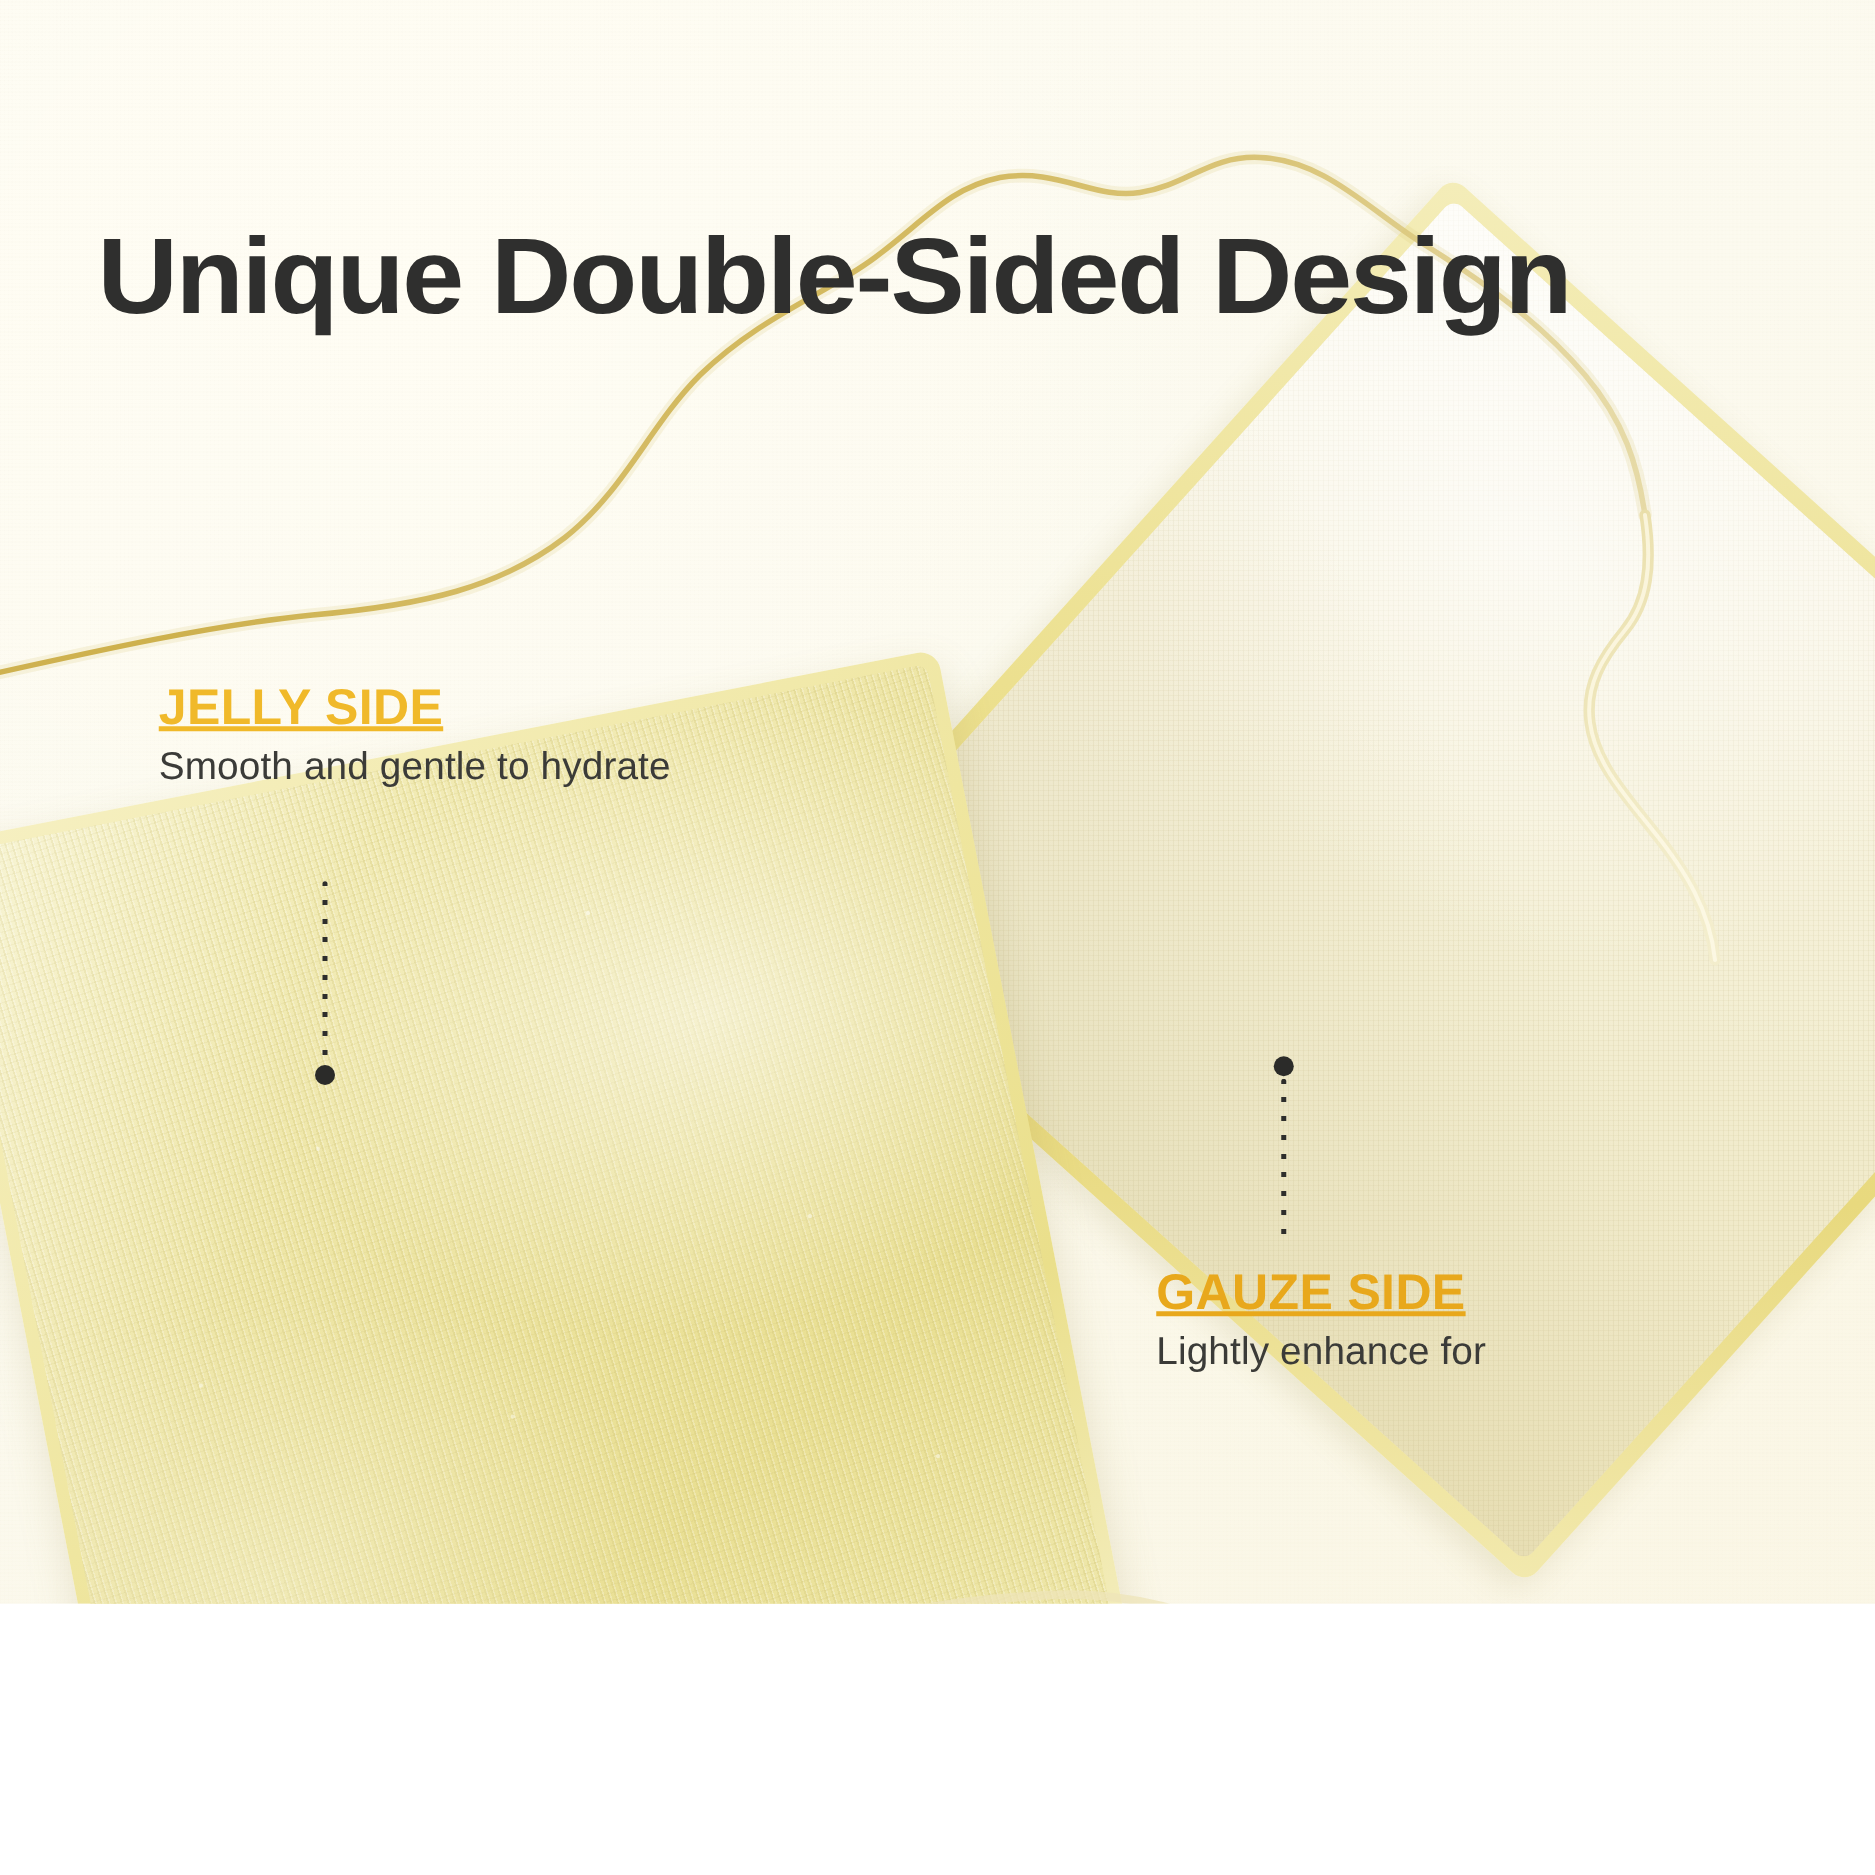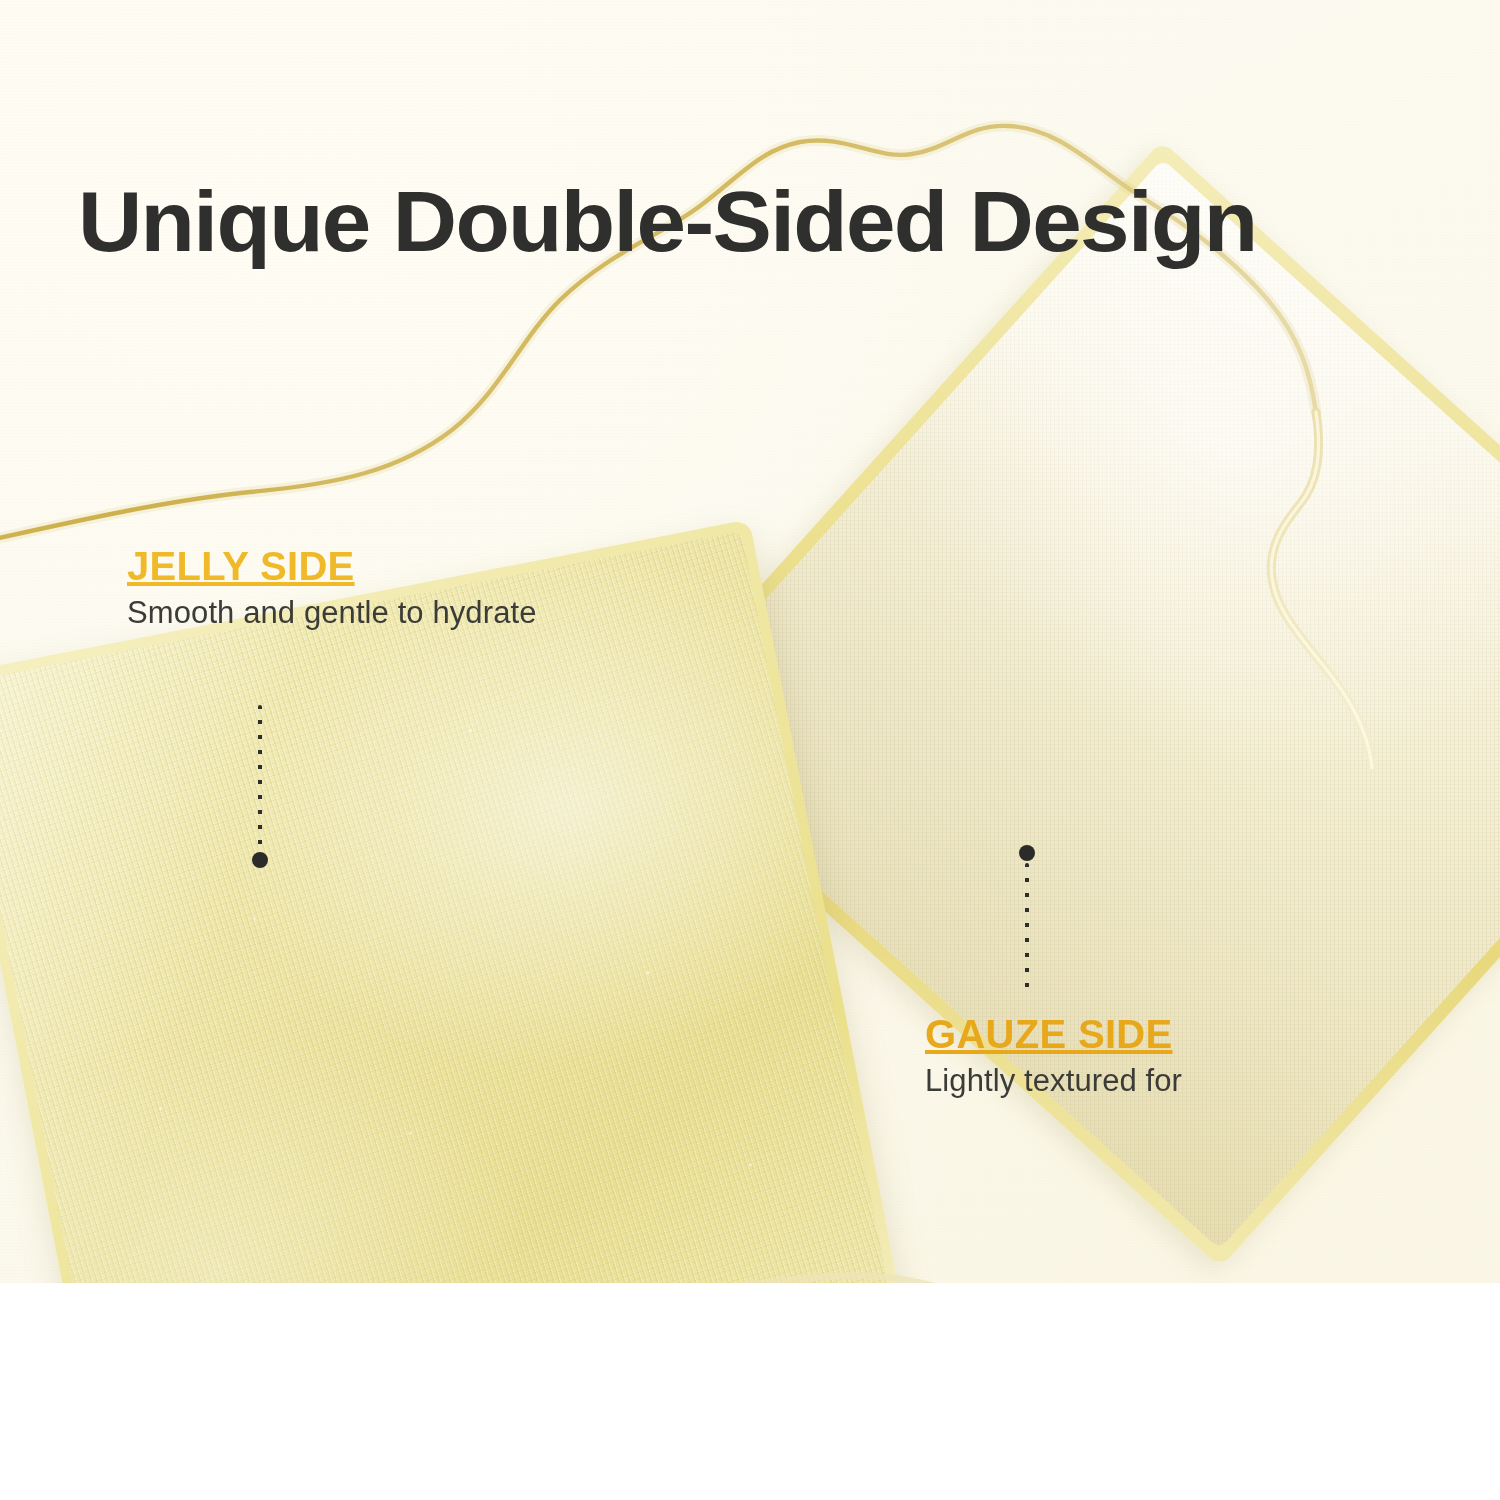--- a/index.html
+++ b/index.html
@@ -326,17 +326,17 @@
   <div class="callout" id="callout-jelly">
     <p class="callout-title">JELLY SIDE</p>
     <p class="callout-body">
       <span>Smooth and gentle to hydrate</span><br>
     </p>
   </div>
 
   <div class="callout" id="callout-gauze">
     <p class="callout-title">GAUZE SIDE</p>
     <p class="callout-body">
-      <span>Lightly textured for</span><br>
+      <span>Lightly enhance for</span><br>
     </p>
   </div>
 
 </div>
 
 </body></html>

